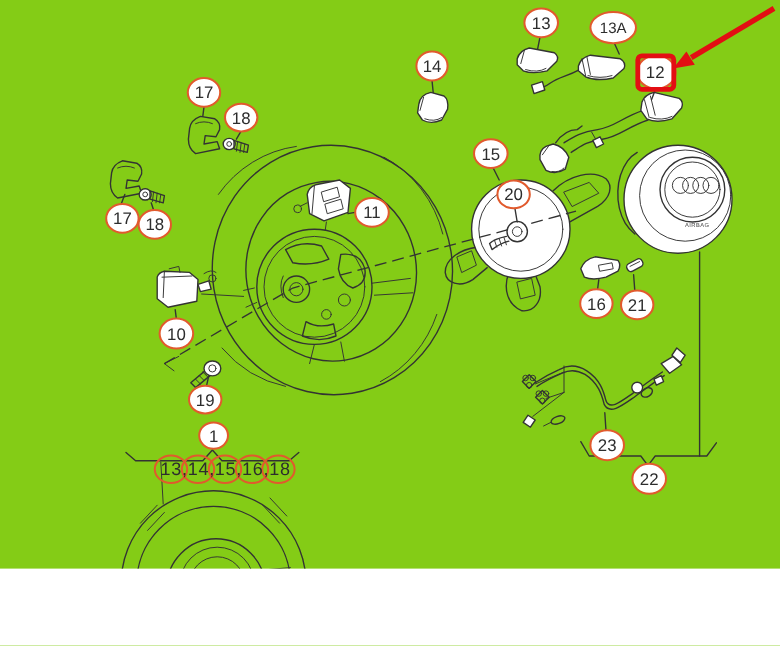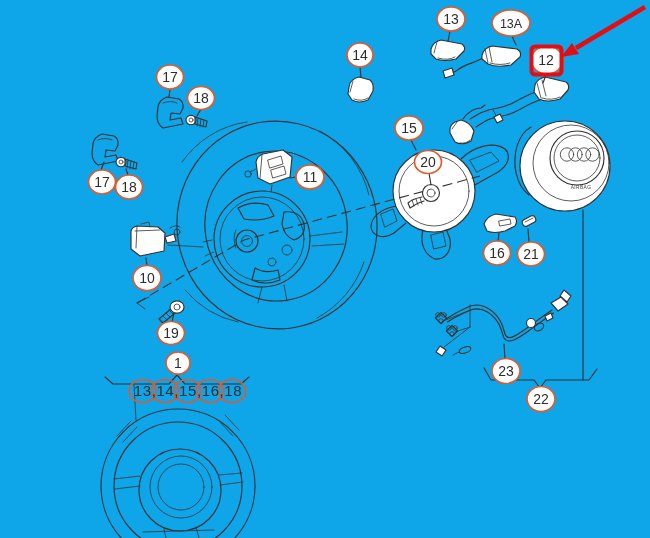--- a/index.html
+++ b/index.html
@@ -1,16 +1,16 @@
 <!DOCTYPE html>
 <html><head>
 <meta charset="utf-8">
 <style>
   html,body{margin:0;padding:0;background:#fff;}
-  .stage{position:relative;width:650px;height:538px;background:#0ea5e9;overflow:hidden;
+  .stage{position:relative;width:650px;height:474px;background:#84cc16;overflow:hidden;
          font-family:"Liberation Sans",sans-serif;}
   svg{display:block;}
   .ln{fill:none;stroke:#333333;stroke-width:1.15;stroke-linecap:round;stroke-linejoin:round;}
   .lnw{fill:#ffffff;stroke:#333333;stroke-width:1.15;stroke-linecap:round;stroke-linejoin:round;}
   .thin{fill:none;stroke:#333333;stroke-width:0.8;stroke-linecap:round;}
   .callout-ell{fill:#ffffff;stroke:#e15a2d;stroke-width:1.7;}
   .note-ell{fill:none;stroke:#e15a2d;stroke-width:1.7;}
   .callout-txt{fill:#2d2d2d;font-family:"Liberation Sans",sans-serif;font-size:14px;text-anchor:middle;}
   .callout-txt.small{font-size:12.5px;}
   .note-txt{fill:#2d2d2d;font-family:"Liberation Sans",sans-serif;font-size:15px;letter-spacing:0.6px;text-anchor:middle;}

